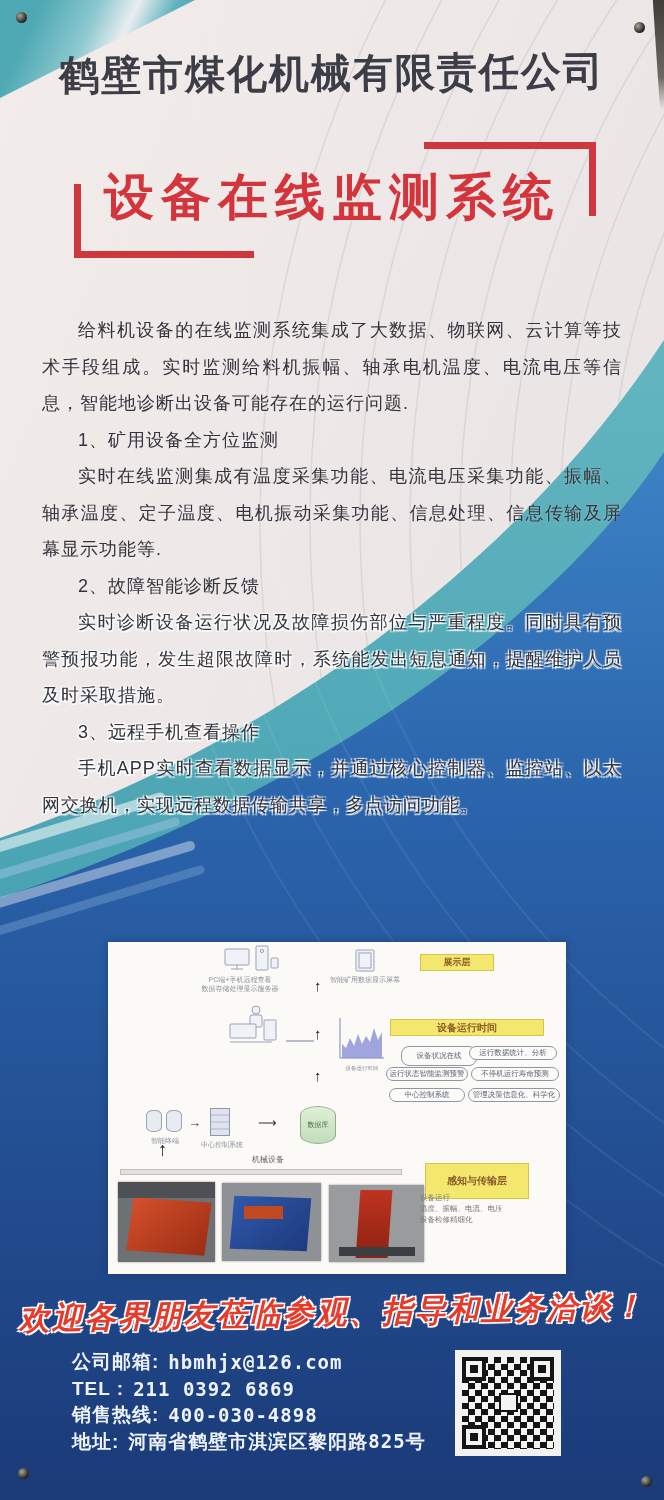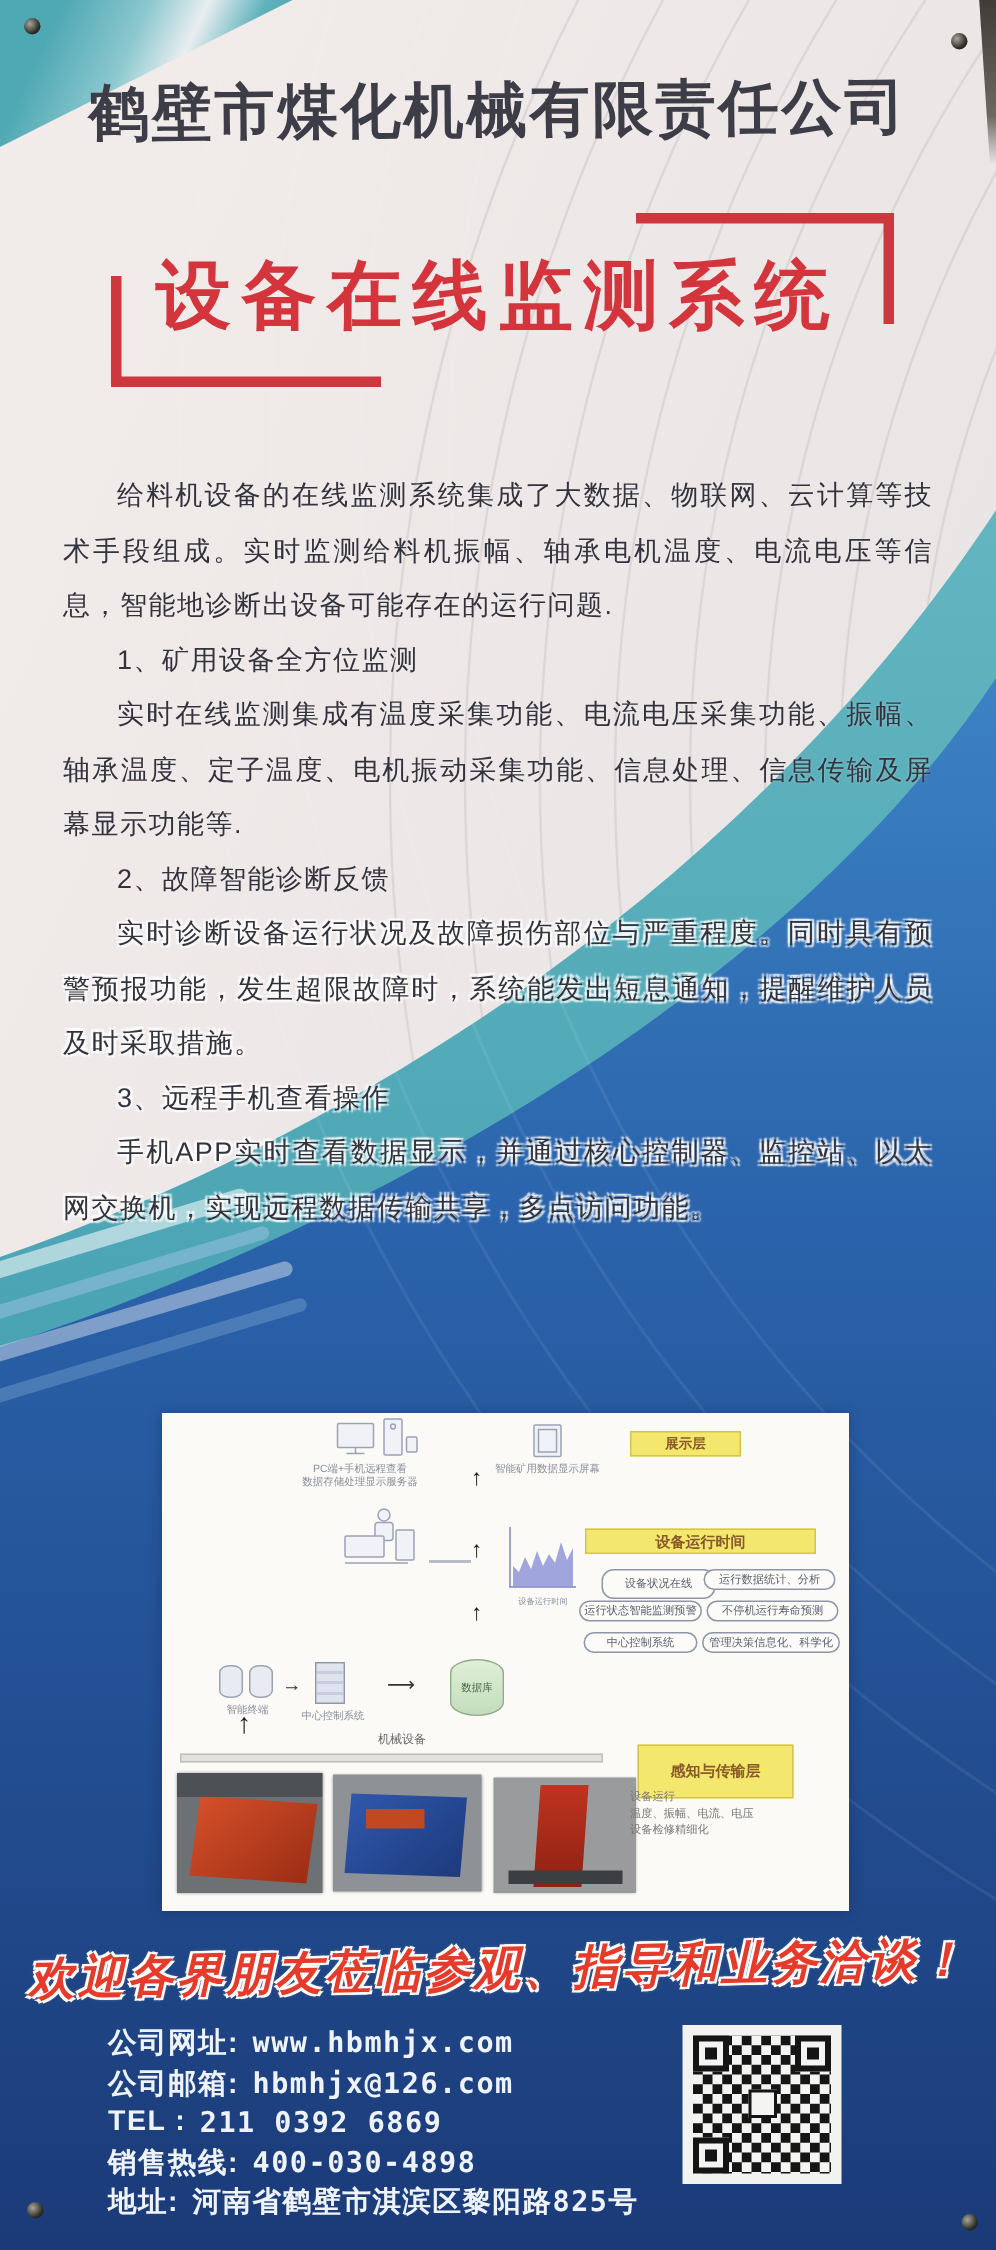--- a/index.html
+++ b/index.html
@@ -243,24 +243,20 @@
       <div>设备运行</div>
       <div>温度、振幅、电流、电压</div>
       <div>设备检修精细化</div>
     </div>
   </div>
 
   <div class="abs welcome">欢迎各界朋友莅临参观、指导和业务洽谈！</div>
 
   <div class="abs contacts">
     <div class="contact-row">
-      <span class="lbl">公司网址:</span>
-      <span class="val">www.hbmhjx.com</span>
-    </div>
-    <div class="contact-row">
       <span class="lbl">公司邮箱:</span>
       <span class="val">hbmhjx@126.com</span>
     </div>
     <div class="contact-row">
       <span class="lbl">TEL :</span>
       <span class="val">211 0392 6869</span>
     </div>
     <div class="contact-row">
       <span class="lbl">销售热线:</span>
       <span class="val">400-030-4898</span>

